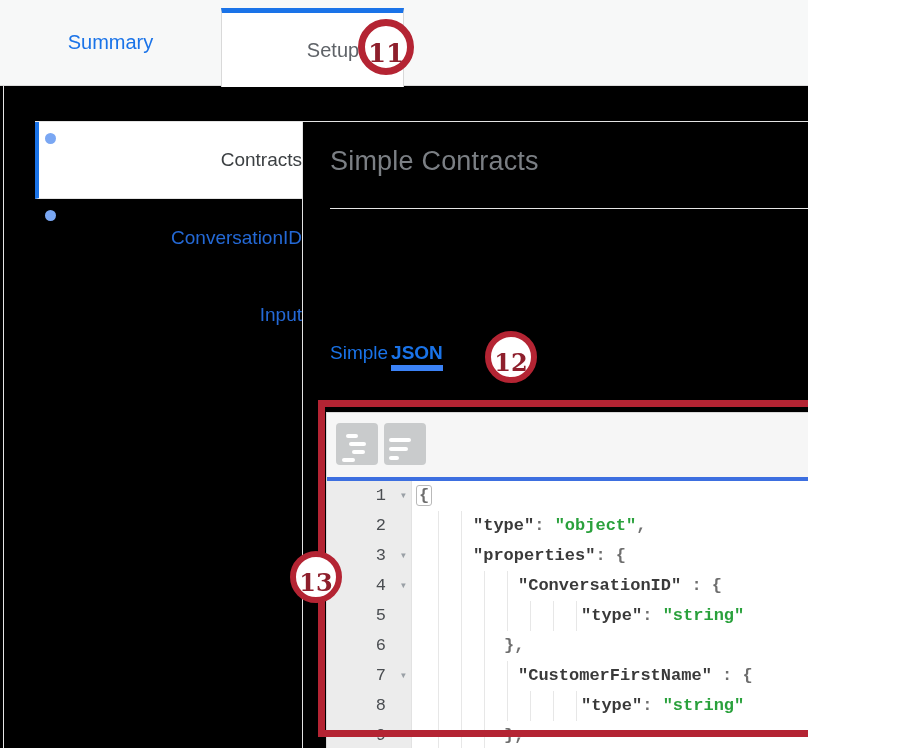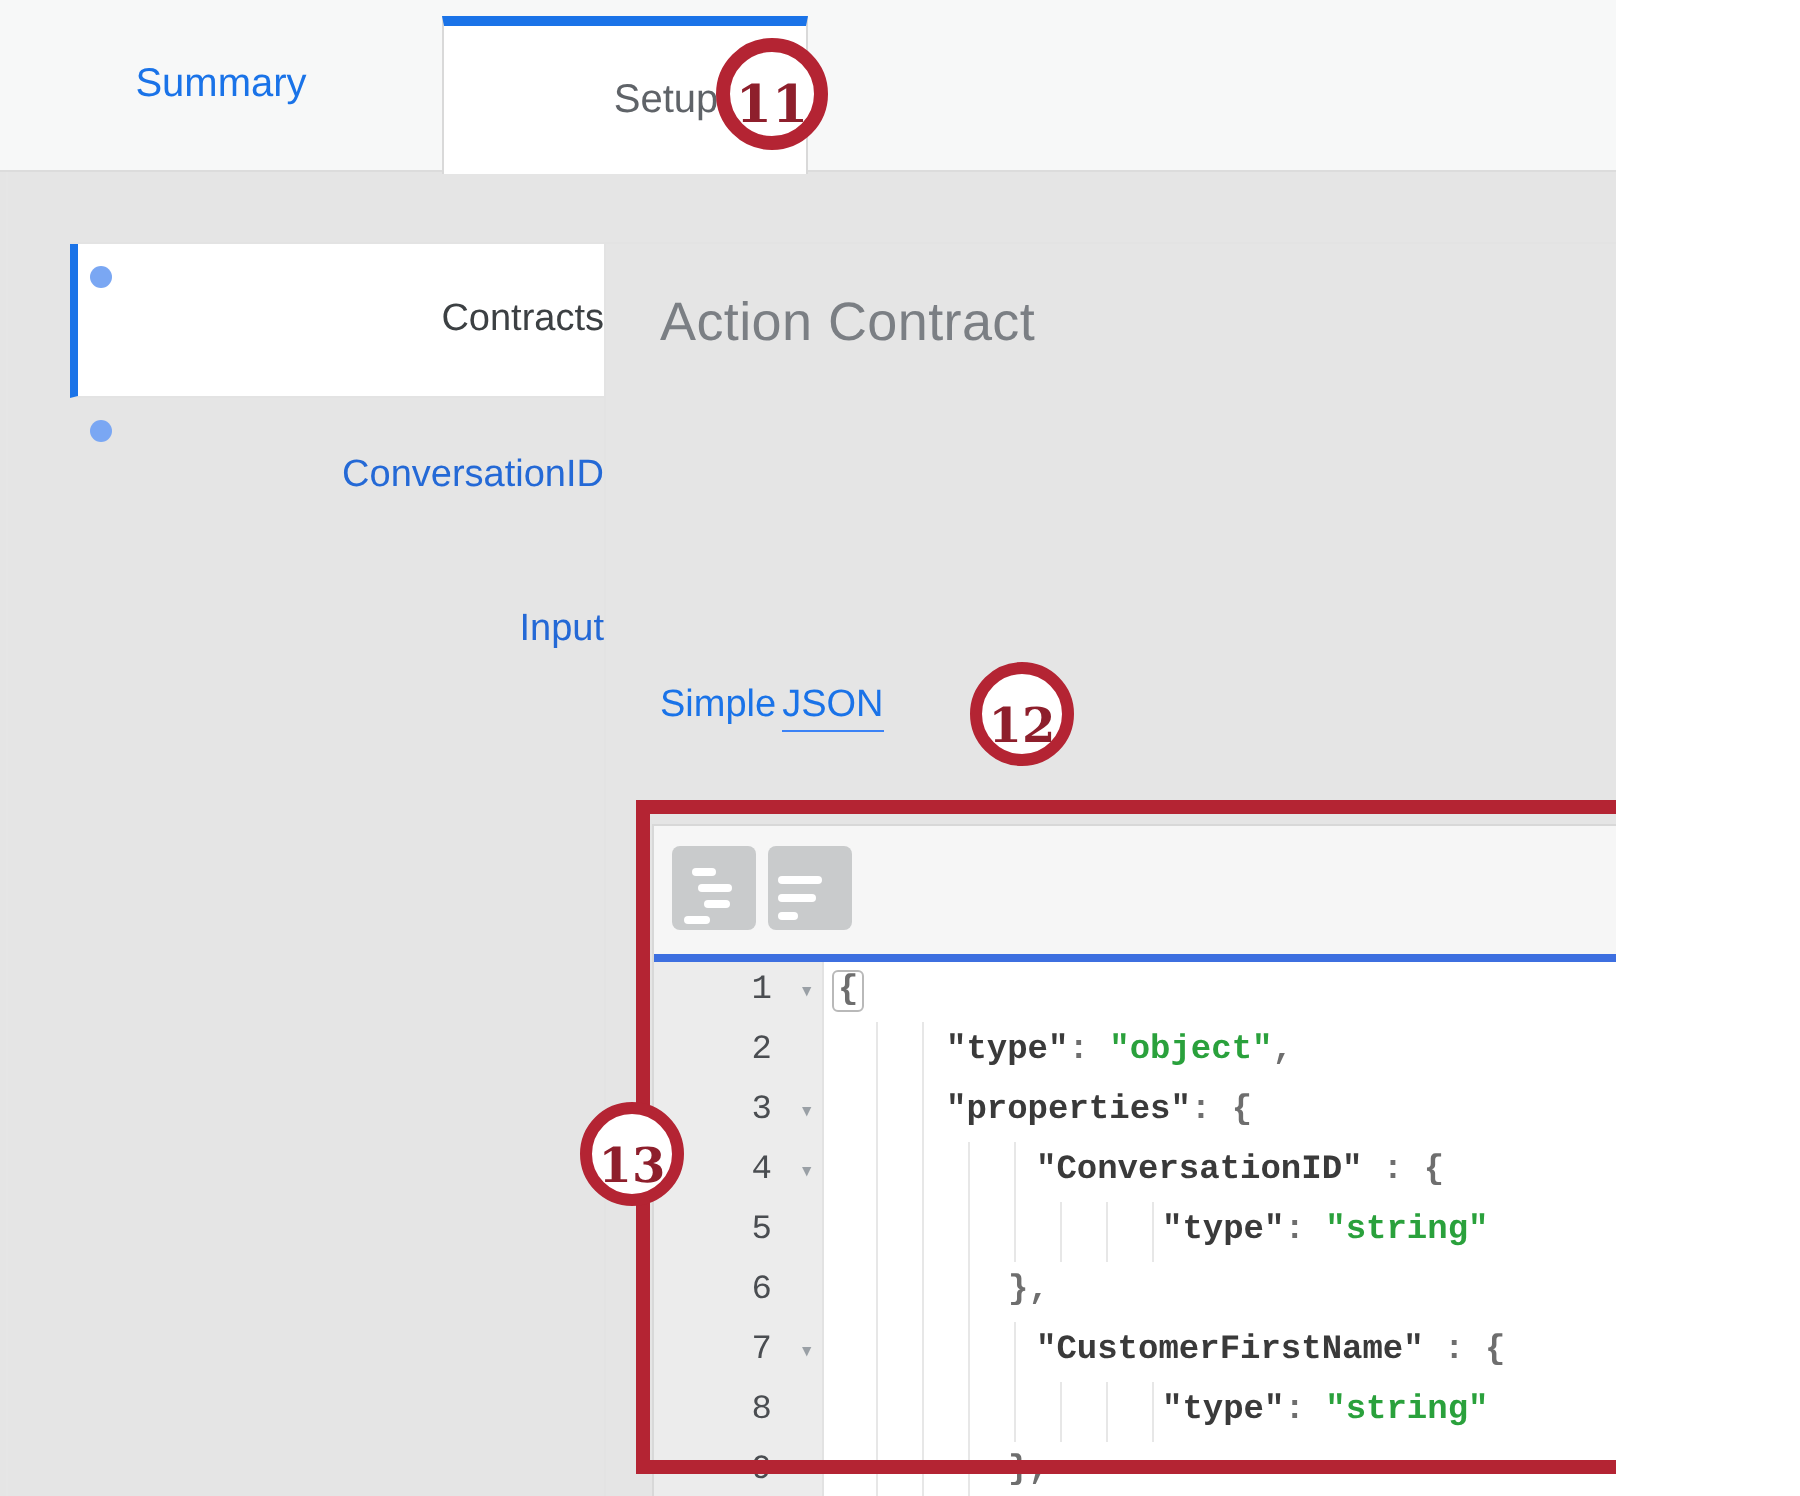--- a/index.html
+++ b/index.html
@@ -1,16 +1,16 @@
 <!DOCTYPE html>
 <html><head>
 <meta charset="utf-8">
 <style>
   html,body{margin:0;padding:0;background:#fff;}
-  .canvas{position:relative;width:808px;height:748px;overflow:hidden;background:#e5e5e5;
+  .canvas{position:relative;width:808px;height:748px;overflow:hidden;background:#000000;
           font-family:"Liberation Sans",sans-serif;}
 
   
   .tabstrip{position:absolute;left:0;top:0;width:900px;height:85px;background:#f7f8f8;
             border-bottom:1px solid #dcdcdc;z-index:1;}
   .tab-summary{position:absolute;left:0;top:0;width:221px;height:85px;display:flex;
                align-items:center;justify-content:center;z-index:1;cursor:pointer;}
   .tab-summary span{color:#1a73e8;font-size:20px;font-weight:500;}
   .tab-setup{position:absolute;left:221px;top:8px;width:183px;height:79px;background:#fff;
              border-top:5px solid #1a73e8;border-left:1px solid #d9d9d9;border-right:1px solid #d9d9d9;
@@ -40,22 +40,22 @@
 
   .section-band{position:absolute;left:330px;top:255px;width:570px;height:52px;background:#f1f2f3;
                 border-radius:2px;display:flex;align-items:center;padding-left:8px;
                 box-sizing:border-box;cursor:pointer;}
   .caret{width:0;height:0;border-left:6px solid transparent;border-right:6px solid transparent;
          border-top:7px solid #2469d6;margin-right:8px;}
   .section-label{color:#2469d6;font-size:20px;font-weight:500;}
 
   .toggle-row{position:absolute;left:330px;top:342px;display:flex;align-items:baseline;gap:3px;}
   .toggle-simple{color:#1a73e8;font-size:19px;font-weight:500;text-decoration:none;cursor:pointer;}
-  .toggle-json{color:#1a73e8;font-size:19px;font-weight:400;text-decoration:none;cursor:pointer;
-               border-bottom:1px solid #3b82f6;padding-bottom:1px;}
+  .toggle-json{color:#1a73e8;font-size:19px;font-weight:700;text-decoration:none;cursor:pointer;
+               border-bottom:6px solid #3b82f6;padding-bottom:1px;}
 
   
   .editor{position:absolute;left:326px;top:412px;width:574px;height:336px;
           border-top:1px solid #d8d8d8;border-left:1px solid #d8d8d8;box-sizing:border-box;background:#fff;}
   .editor-toolbar{height:64px;background:#f6f6f6;display:flex;gap:6px;padding:10px 0 0 9px;box-sizing:border-box;}
   .tb-btn{width:42px;height:42px;background:#c9cbcc;border:none;border-radius:4px;cursor:pointer;
           padding:0;display:block;}
   .tb-icon{display:block;padding-top:7px;}
   .bar{display:block;height:4px;background:#fff;border-radius:2px;margin-top:4px;}
   .bar:first-child{margin-top:0;}
@@ -119,21 +119,21 @@
     <span class="dot"></span>
     <span class="side-label">ConversationID</span>
   </div>
 
   <div class="side-item">
 
     <span class="side-label">Input</span>
   </div>
 </div>
 
-  <h1 class="page-title">Action Contract</h1>
+  <h1 class="page-title">Simple Contracts</h1>
   <div class="title-divider"></div>
 
 
   <div class="toggle-row">
     <a class="toggle-simple">Simple</a>
     <a class="toggle-json">JSON</a>
   </div>
 
   <div class="editor">
     <div class="editor-toolbar">

